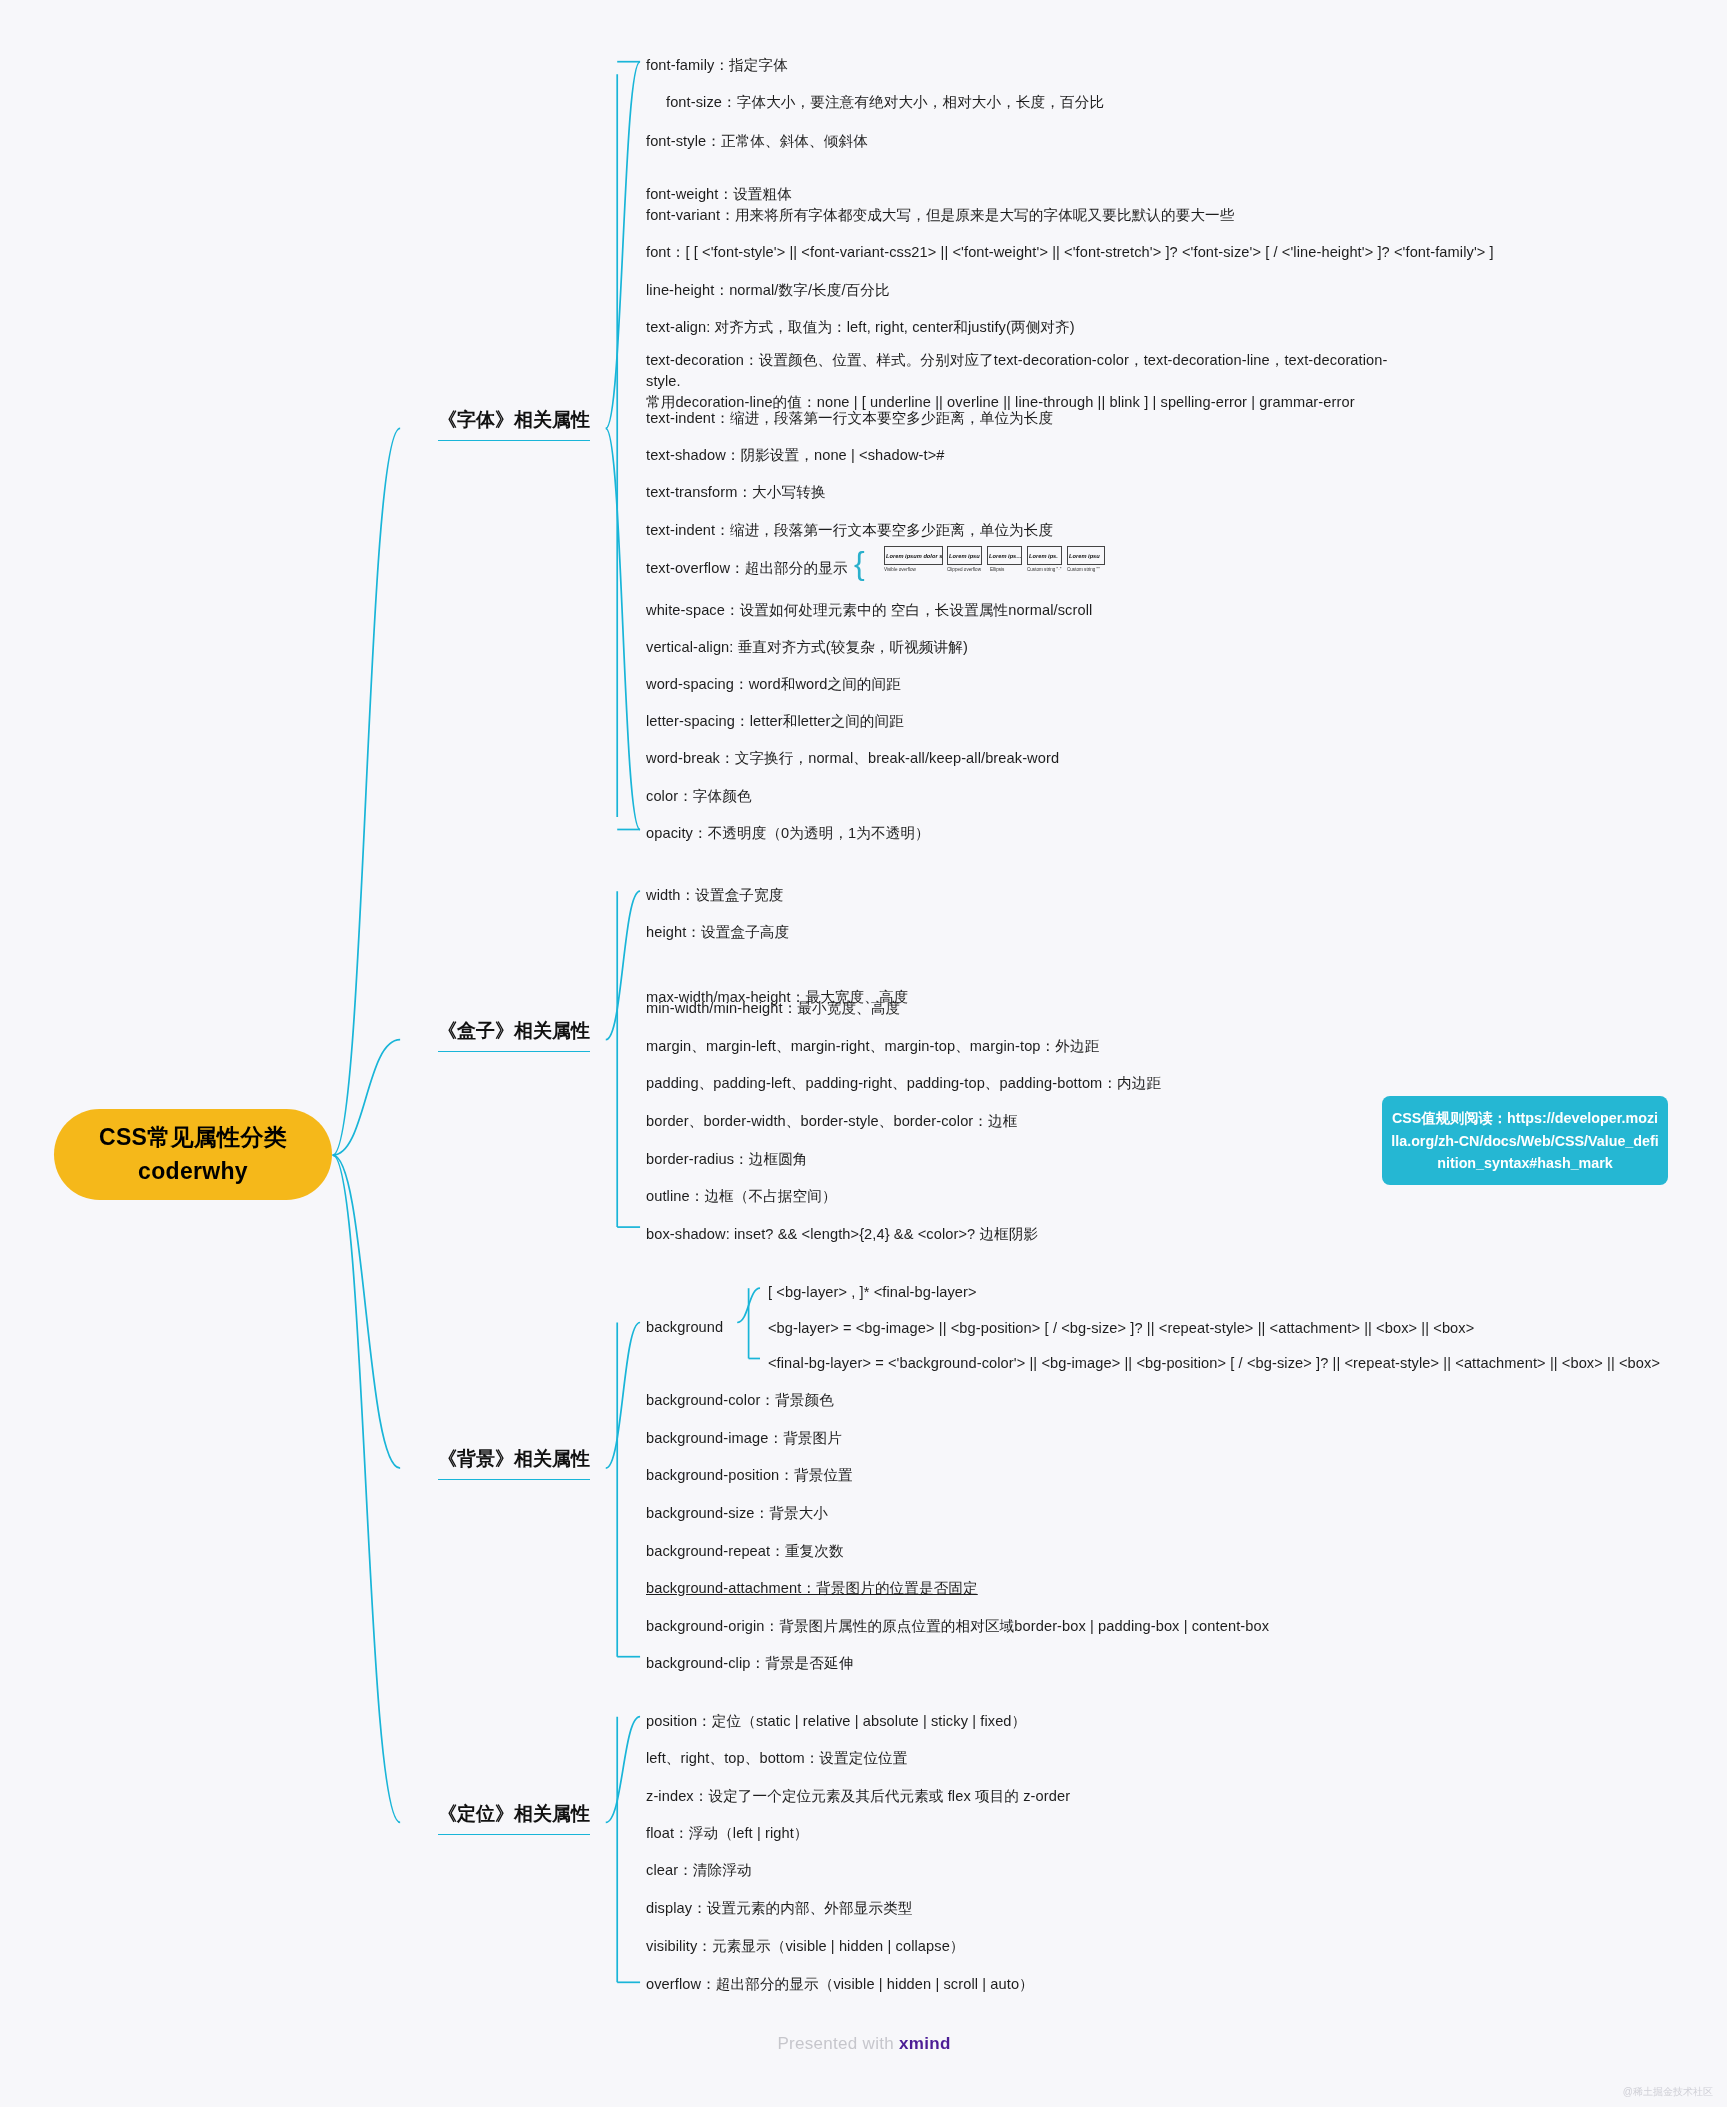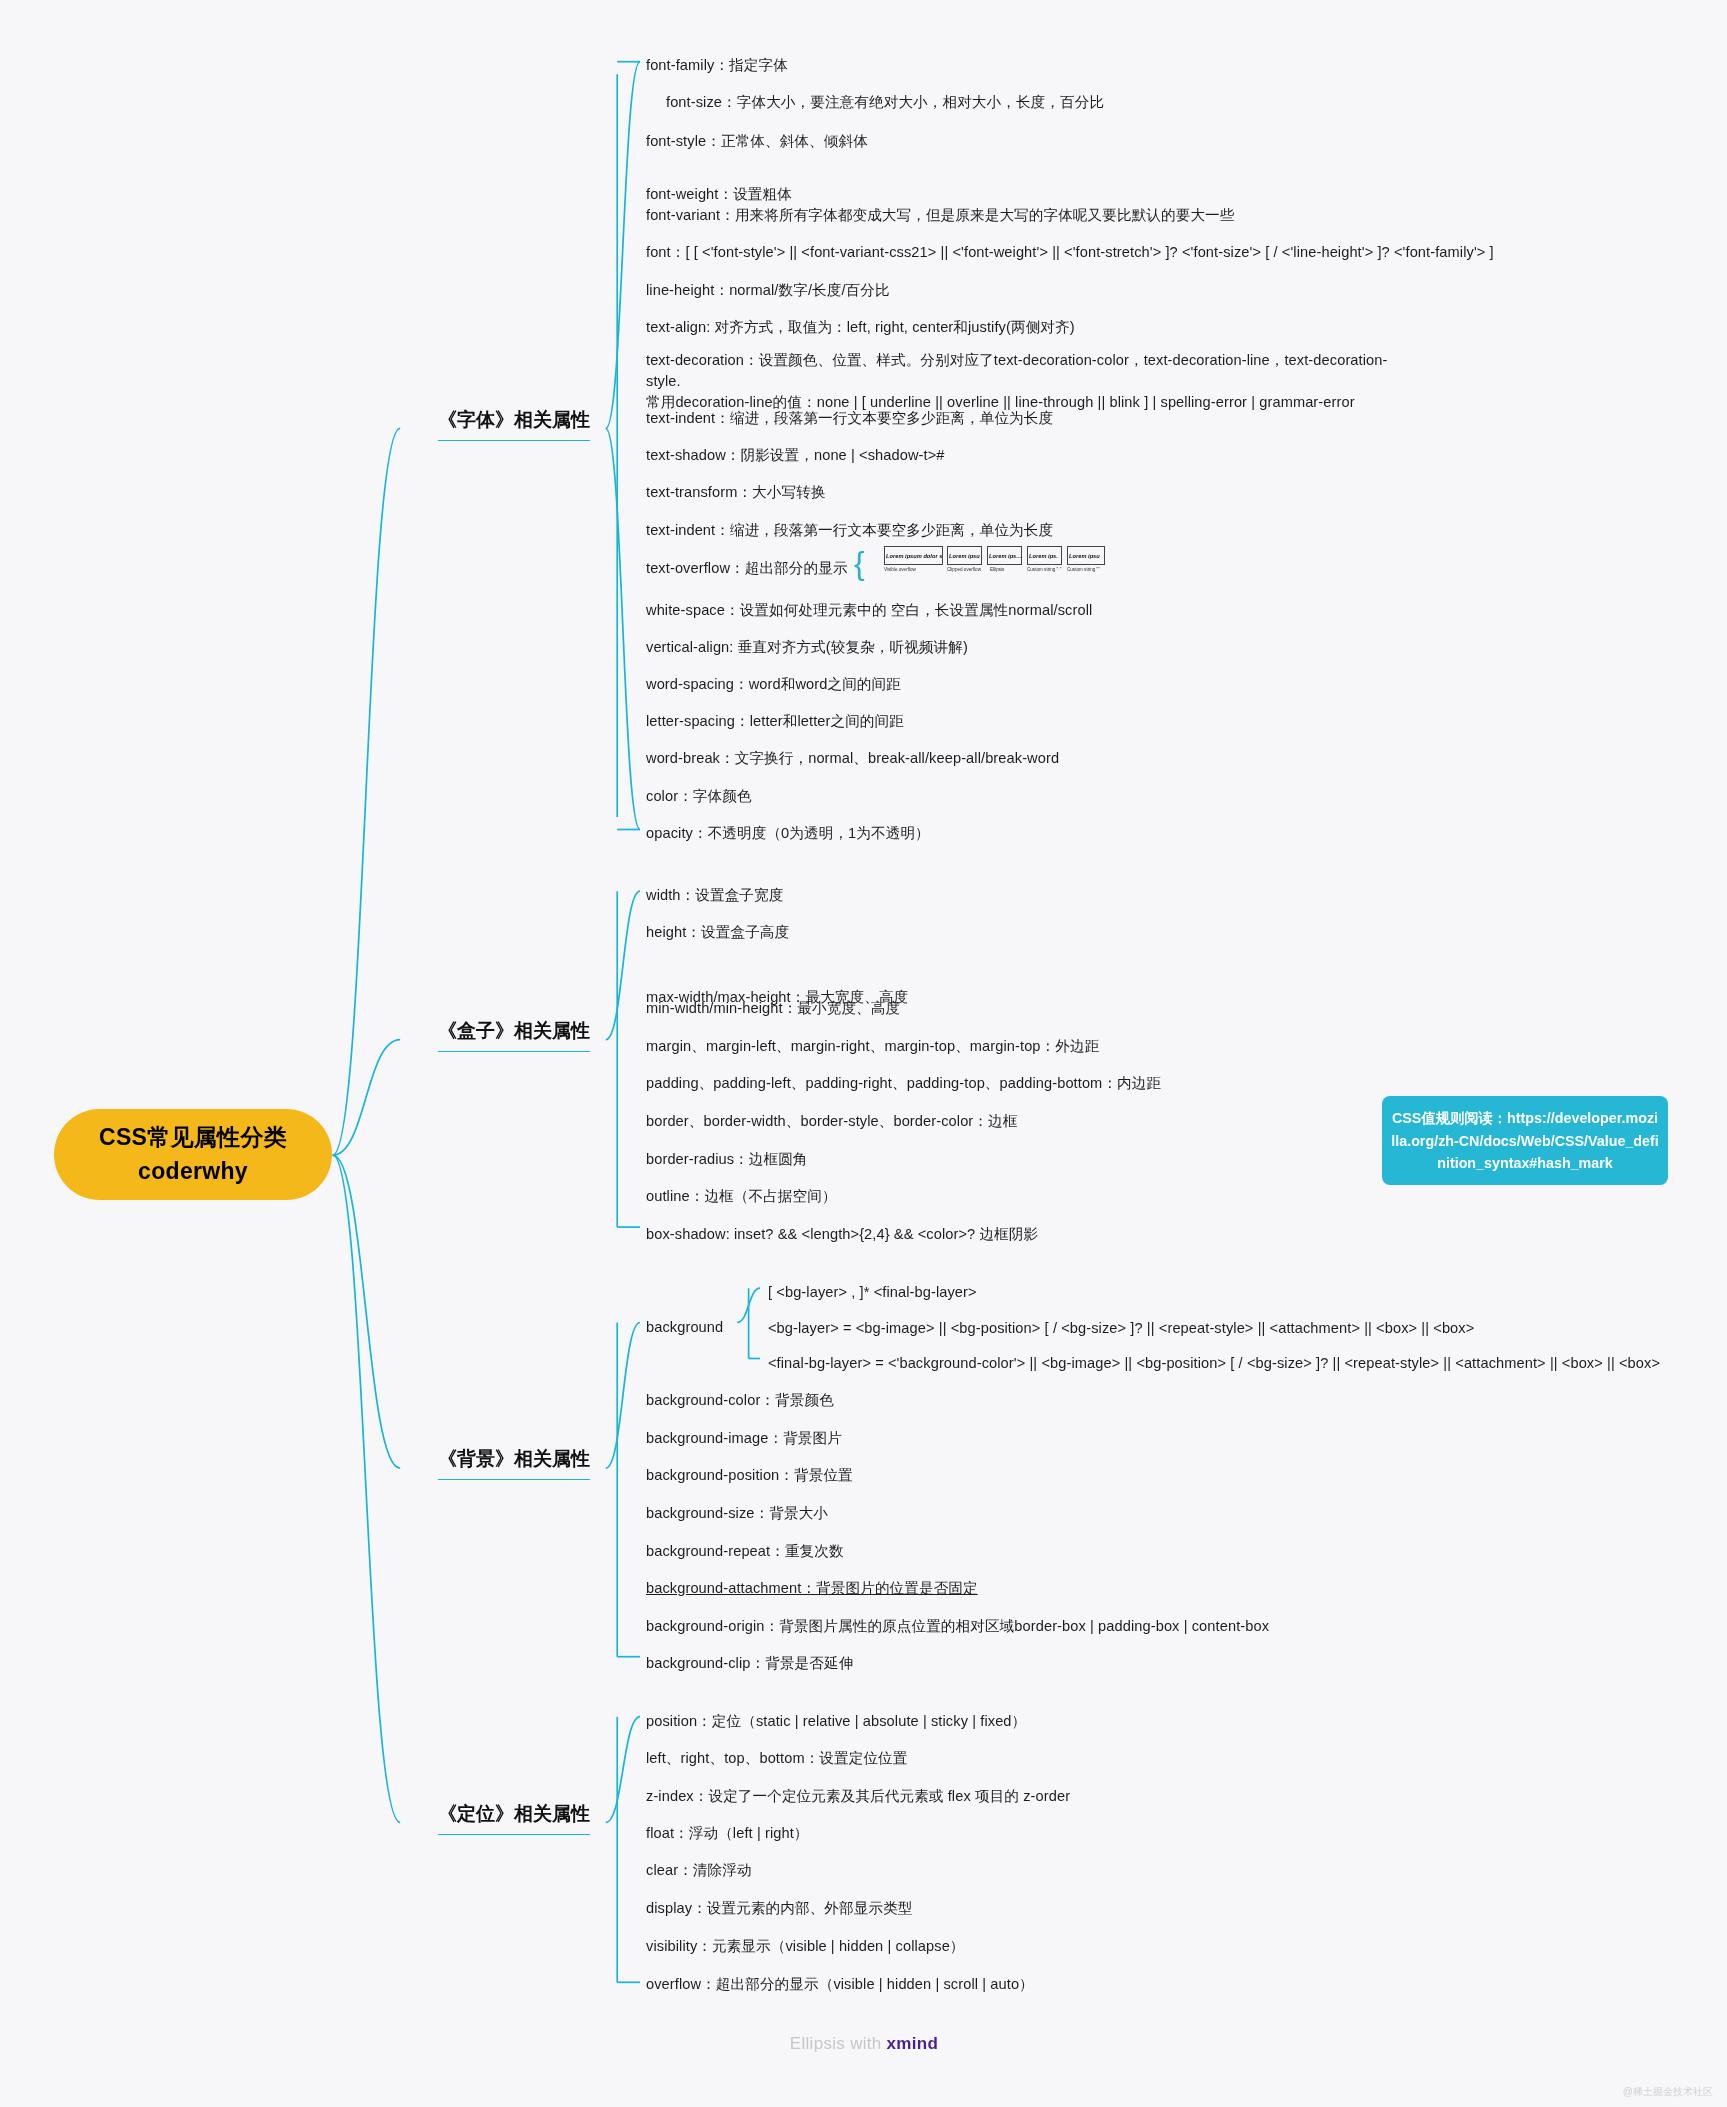--- a/index.html
+++ b/index.html
@@ -263,18 +263,18 @@
   <div class="leaf" style="left:646px; top:1785px;">z-index：设定了一个定位元素及其后代元素或 flex 项目的 z-order</div>
   <div class="leaf" style="left:646px; top:1822px;">float：浮动（left | right）</div>
   <div class="leaf" style="left:646px; top:1859px;">clear：清除浮动</div>
   <div class="leaf" style="left:646px; top:1897px;">display：设置元素的内部、外部显示类型</div>
   <div class="leaf" style="left:646px; top:1935px;">visibility：元素显示（visible | hidden | collapse）</div>
   <div class="leaf" style="left:646px; top:1973px;">overflow：超出部分的显示（visible | hidden | scroll | auto）</div>
 
   <div class="note">CSS值规则阅读：https://developer.mozilla.org/zh-CN/docs/Web/CSS/Value_definition_syntax#hash_mark</div>
 
   <div class="footer">
-    <span>Ellipsis with </span><span class="xmind">xmind</span>
+    <span>Presented with </span><span class="xmind">xmind</span>
   </div>
   <div class="watermark">@稀土掘金技术社区</div>
 
 </div>
 
 
 </body></html>

